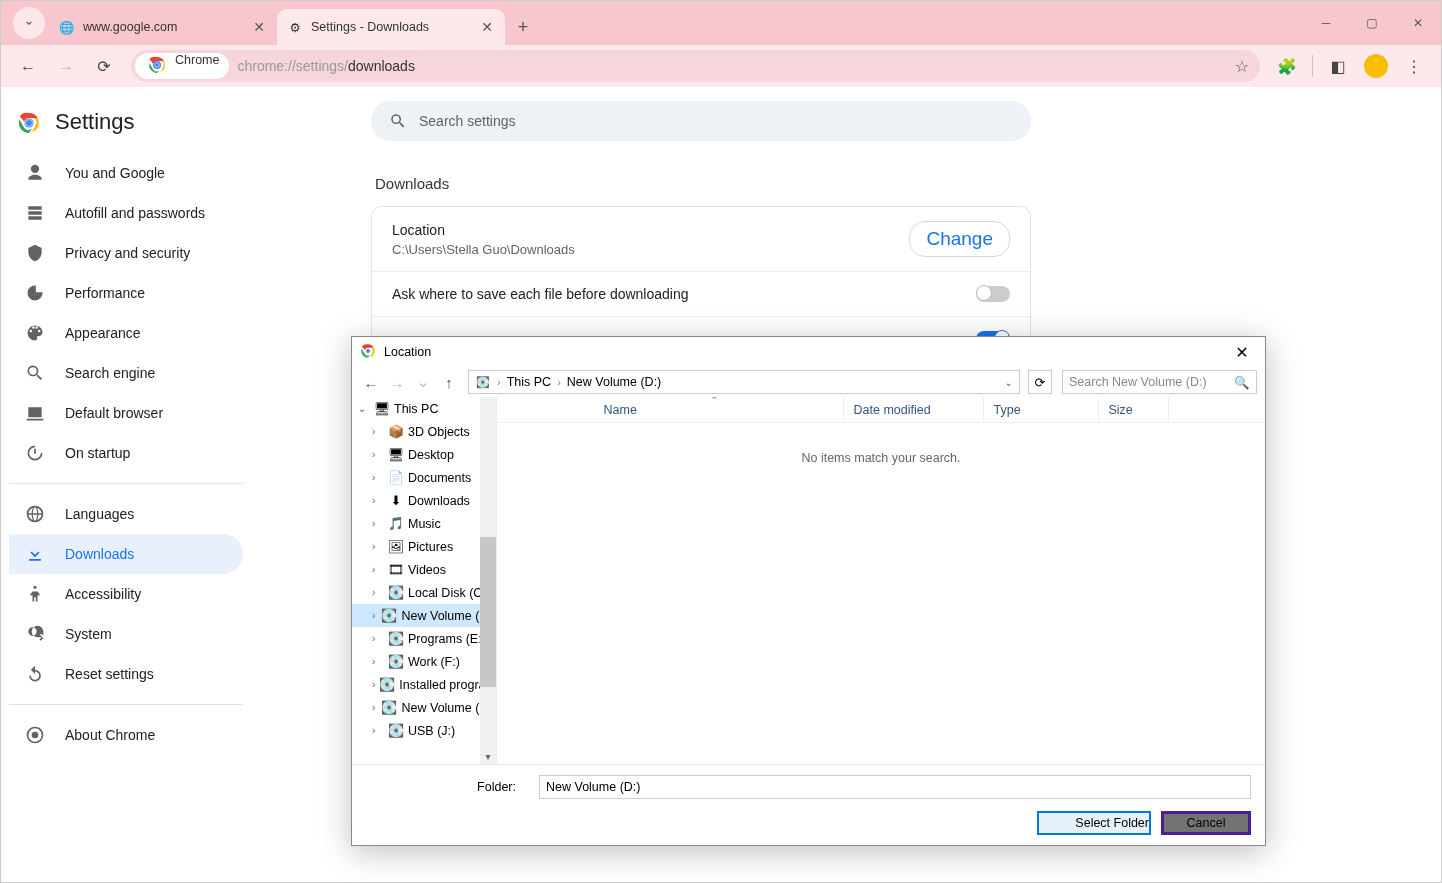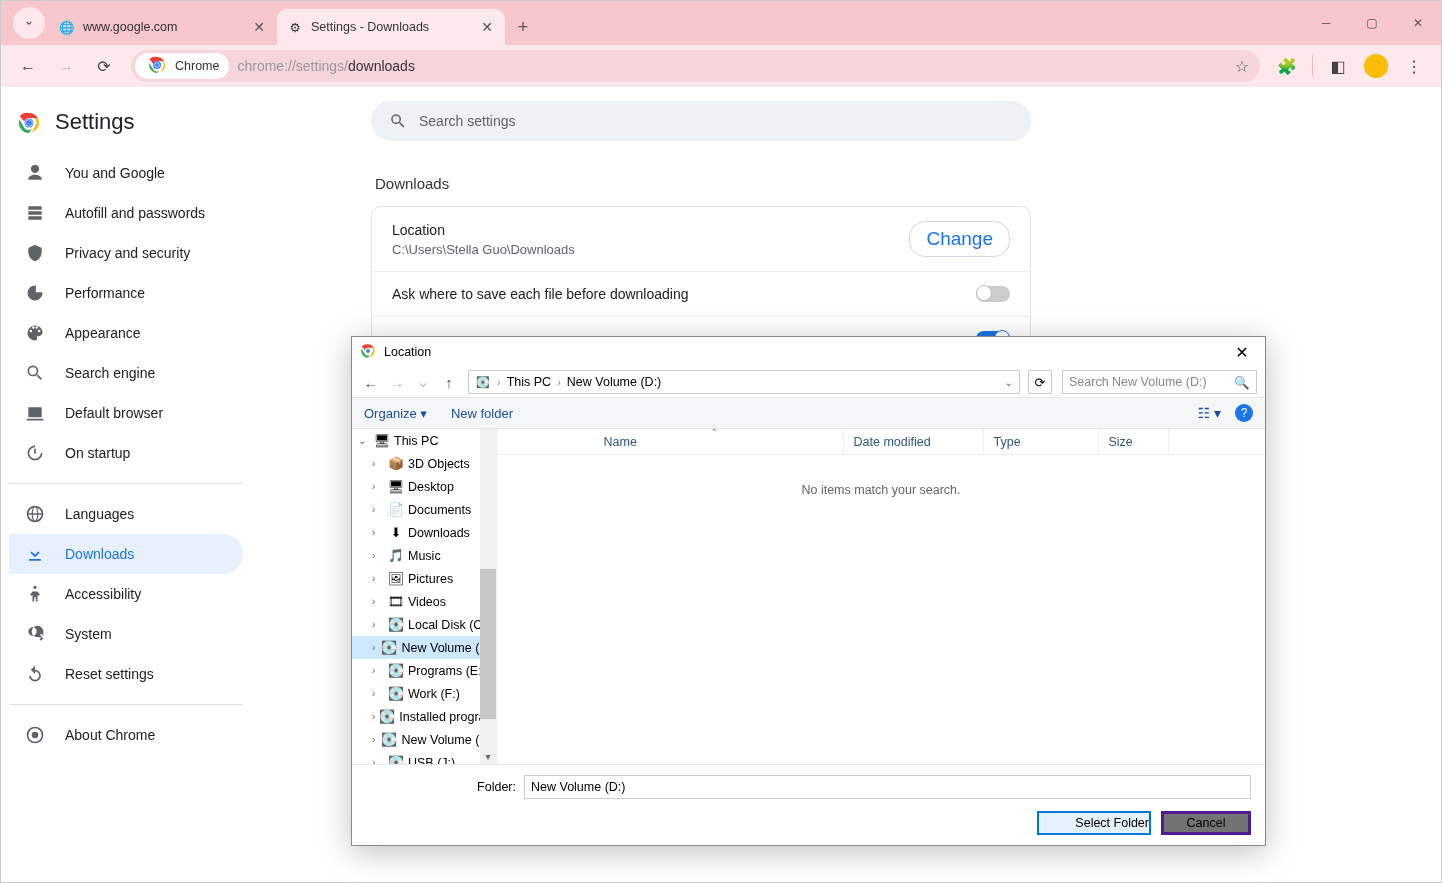--- a/index.html
+++ b/index.html
@@ -13,21 +13,21 @@
   .tab .title { flex:1; white-space:nowrap; overflow:hidden;}
   .tab .close { width:16px;height:16px;display:flex;align-items:center;justify-content:center;font-size:14px;color:#555;}
   .new-tab { width:28px;height:28px;display:flex;align-items:center;justify-content:center;font-size:18px;color:#555;margin-bottom:4px;margin-left:4px;}
   .win-controls { position:absolute; right:0; top:0; height:44px; display:flex;}
   .win-btn { width:46px; display:flex;align-items:center;justify-content:center;color:#555;font-size:12px;}
   
   .toolbar { height:42px; background:#fde9ec; display:flex; align-items:center; padding:0 10px; gap:4px;}
   .tbtn { width:34px;height:34px;display:flex;align-items:center;justify-content:center;color:#444;font-size:16px;border-radius:50%;}
   .tbtn.disabled { color:#bbb;}
   .omnibox { flex:1; height:32px; background:#f6d6db; border-radius:16px; display:flex; align-items:center; padding:0 4px; margin:0 6px;}
-  .chip { height:26px; background:#fff; border-radius:13px; display:flex;align-items:center; padding:0 10px; gap:6px; font-size:12.5px; color:#333; margin-right:8px;}
+  .chip { height:26px; background:#fff; border-radius:13px; display:flex;align-items:flex-start; padding:0 10px; gap:6px; font-size:12.5px; color:#333; margin-right:8px;}
   .url { flex:1; font-size:14px; color:#999; }
   .url .dark { color:#333;}
   .star { width:28px;color:#555;font-size:16px;text-align:center;}
   
   .page { display:flex; height: calc(883px - 44px - 42px - 2px); background:#fff;}
   .sidebar { width:250px; padding:14px 8px 0 8px;}
   .logo-row { display:flex; align-items:flex-end; gap:14px; padding:8px 8px 18px 8px;}
   .chrome-logo { width:24px;height:24px;}
   .logo-row h1 { font-size:22px; font-weight:500; color:#202124;}
   .nav-item { display:flex; align-items:center; gap:20px; height:40px; padding:0 16px; font-size:14px; color:#202124; border-radius:0 20px 20px 0; cursor:pointer;}
@@ -75,21 +75,21 @@
   .tnode.selected { background:#cde8ff;}
   .tico { width:16px; height:16px; display:inline-flex;align-items:center;justify-content:center;font-size:13px;}
   .file-area { flex:1; display:flex; flex-direction:column;}
   .col-headers { height:26px; display:flex; align-items:center; font-size:12.5px; color:#34557b; border-bottom:1px solid #eee;justify-content:center;}
   .col-headers .col { padding:0 10px; border-right:1px solid #eee; height:100%;display:flex;align-items:center;}
   .col.name{flex:0 0 250px; position:relative;}
   .col.name .sort{position:absolute;right:50%;top:-2px;font-size:9px;color:#666;}
   .col.date{flex:0 0 140px;} .col.type{flex:0 0 115px;} .col.size{flex:0 0 70px;}
   .empty-msg { text-align:center; color:#666; font-size:12.5px; margin-top:28px;}
   .dlg-footer { border-top:1px solid #e5e5e5; padding:10px 14px; display:flex; flex-direction:column; gap:12px;}
-  .folder-row { display:flex; align-items:center; gap:8px; font-size:12.5px;justify-content:space-between;}
+  .folder-row { display:flex; align-items:center; gap:23px; font-size:12.5px;justify-content:space-between;}
   .folder-row label{min-width:150px;text-align:right;}
   .folder-input { flex:1; height:24px; border:1px solid #ccc; padding:0 6px; font-size:12.5px;}
   .btn-row { display:flex; justify-content:flex-end; gap:10px;}
   .dlg-btn { min-width:90px; height:24px; font-size:12.5px; border:3px solid #4c1d95; background:#737373;}
   .dlg-btn.primary { border:2px solid #0078d7; background:#e5f1fb;padding-left:36px;}
   .ext-open{width:16px;height:16px;}
   .drive-ico{font-size:11px;}
 </style>
 </head>
 <body>
@@ -315,28 +315,20 @@
       <span>New Volume (D:)</span>
       <span style="flex:1"></span>
       <span style="font-size:10px;color:#666;">⌄</span>
     </div>
     <div class="refresh">⟳</div>
     <div class="dlg-search">
       <span>Search New Volume (D:)</span>
       <span>🔍</span>
     </div>
   </div>
-  <div class="dlg-toolbar">
-    <span><span>Organize</span> ▾</span>
-    <span>New folder</span>
-    <div class="right">
-      <span style="font-size:14px;">☷ ▾</span>
-      <span class="help">?</span>
-    </div>
-  </div>
   <div class="dlg-body">
     <div class="tree">
       <div class="tnode">
         <span class="chev">⌄</span>
         <span class="tico">🖥</span>
         <span>This PC</span>
       </div>
       <div id="tree-items">
           <div class="tnode depth1">
             <span class="chev">›</span>

